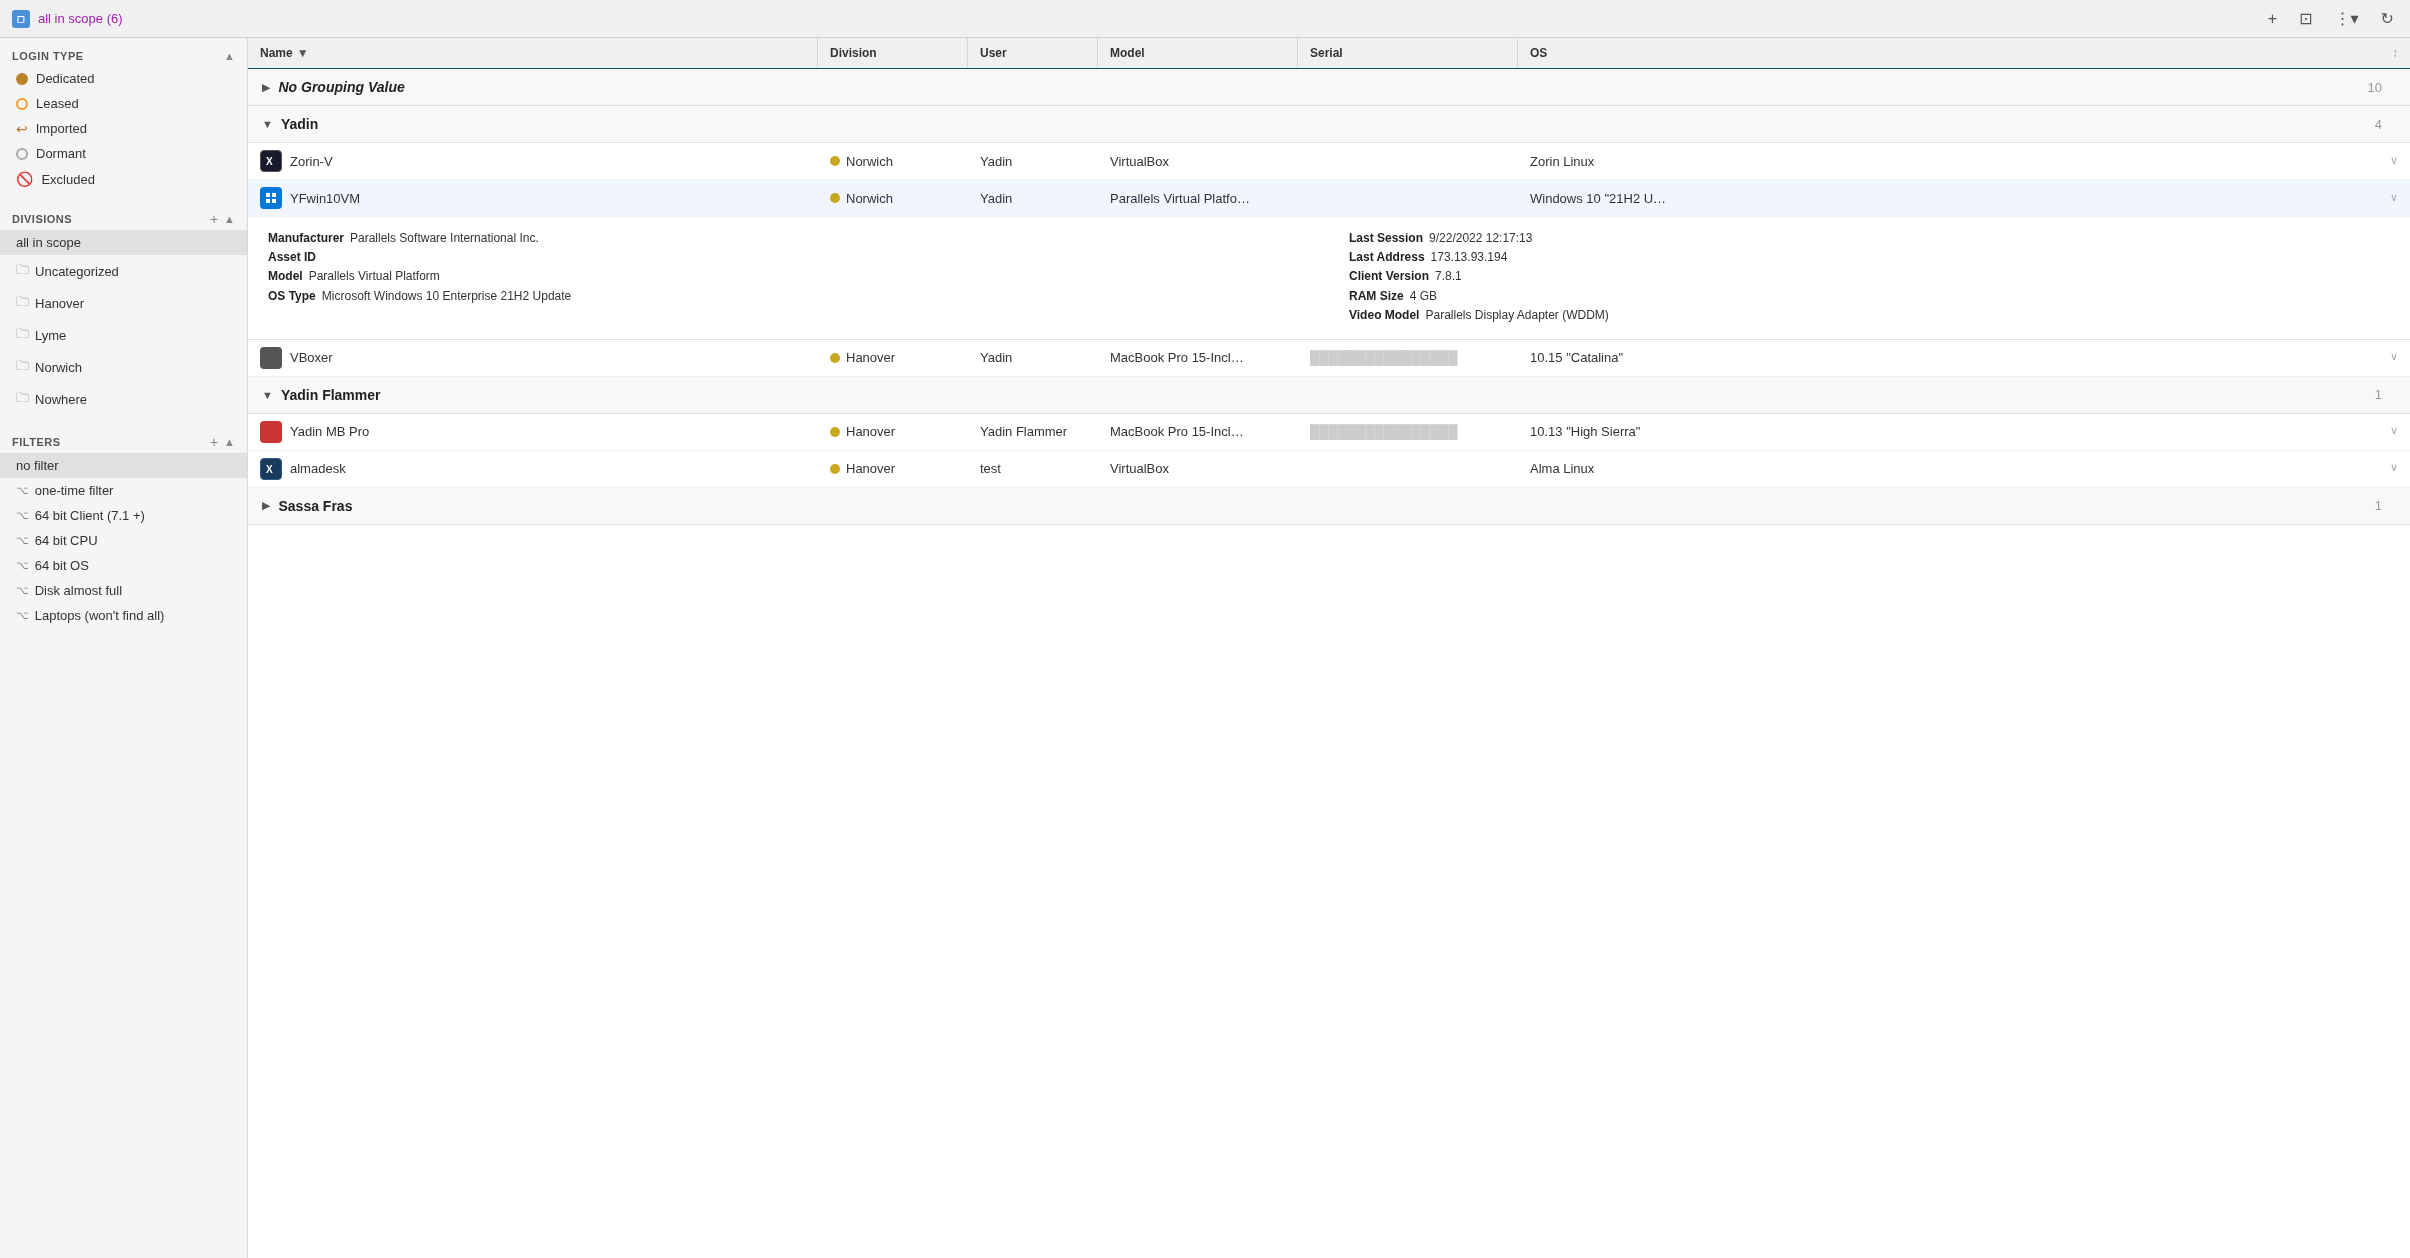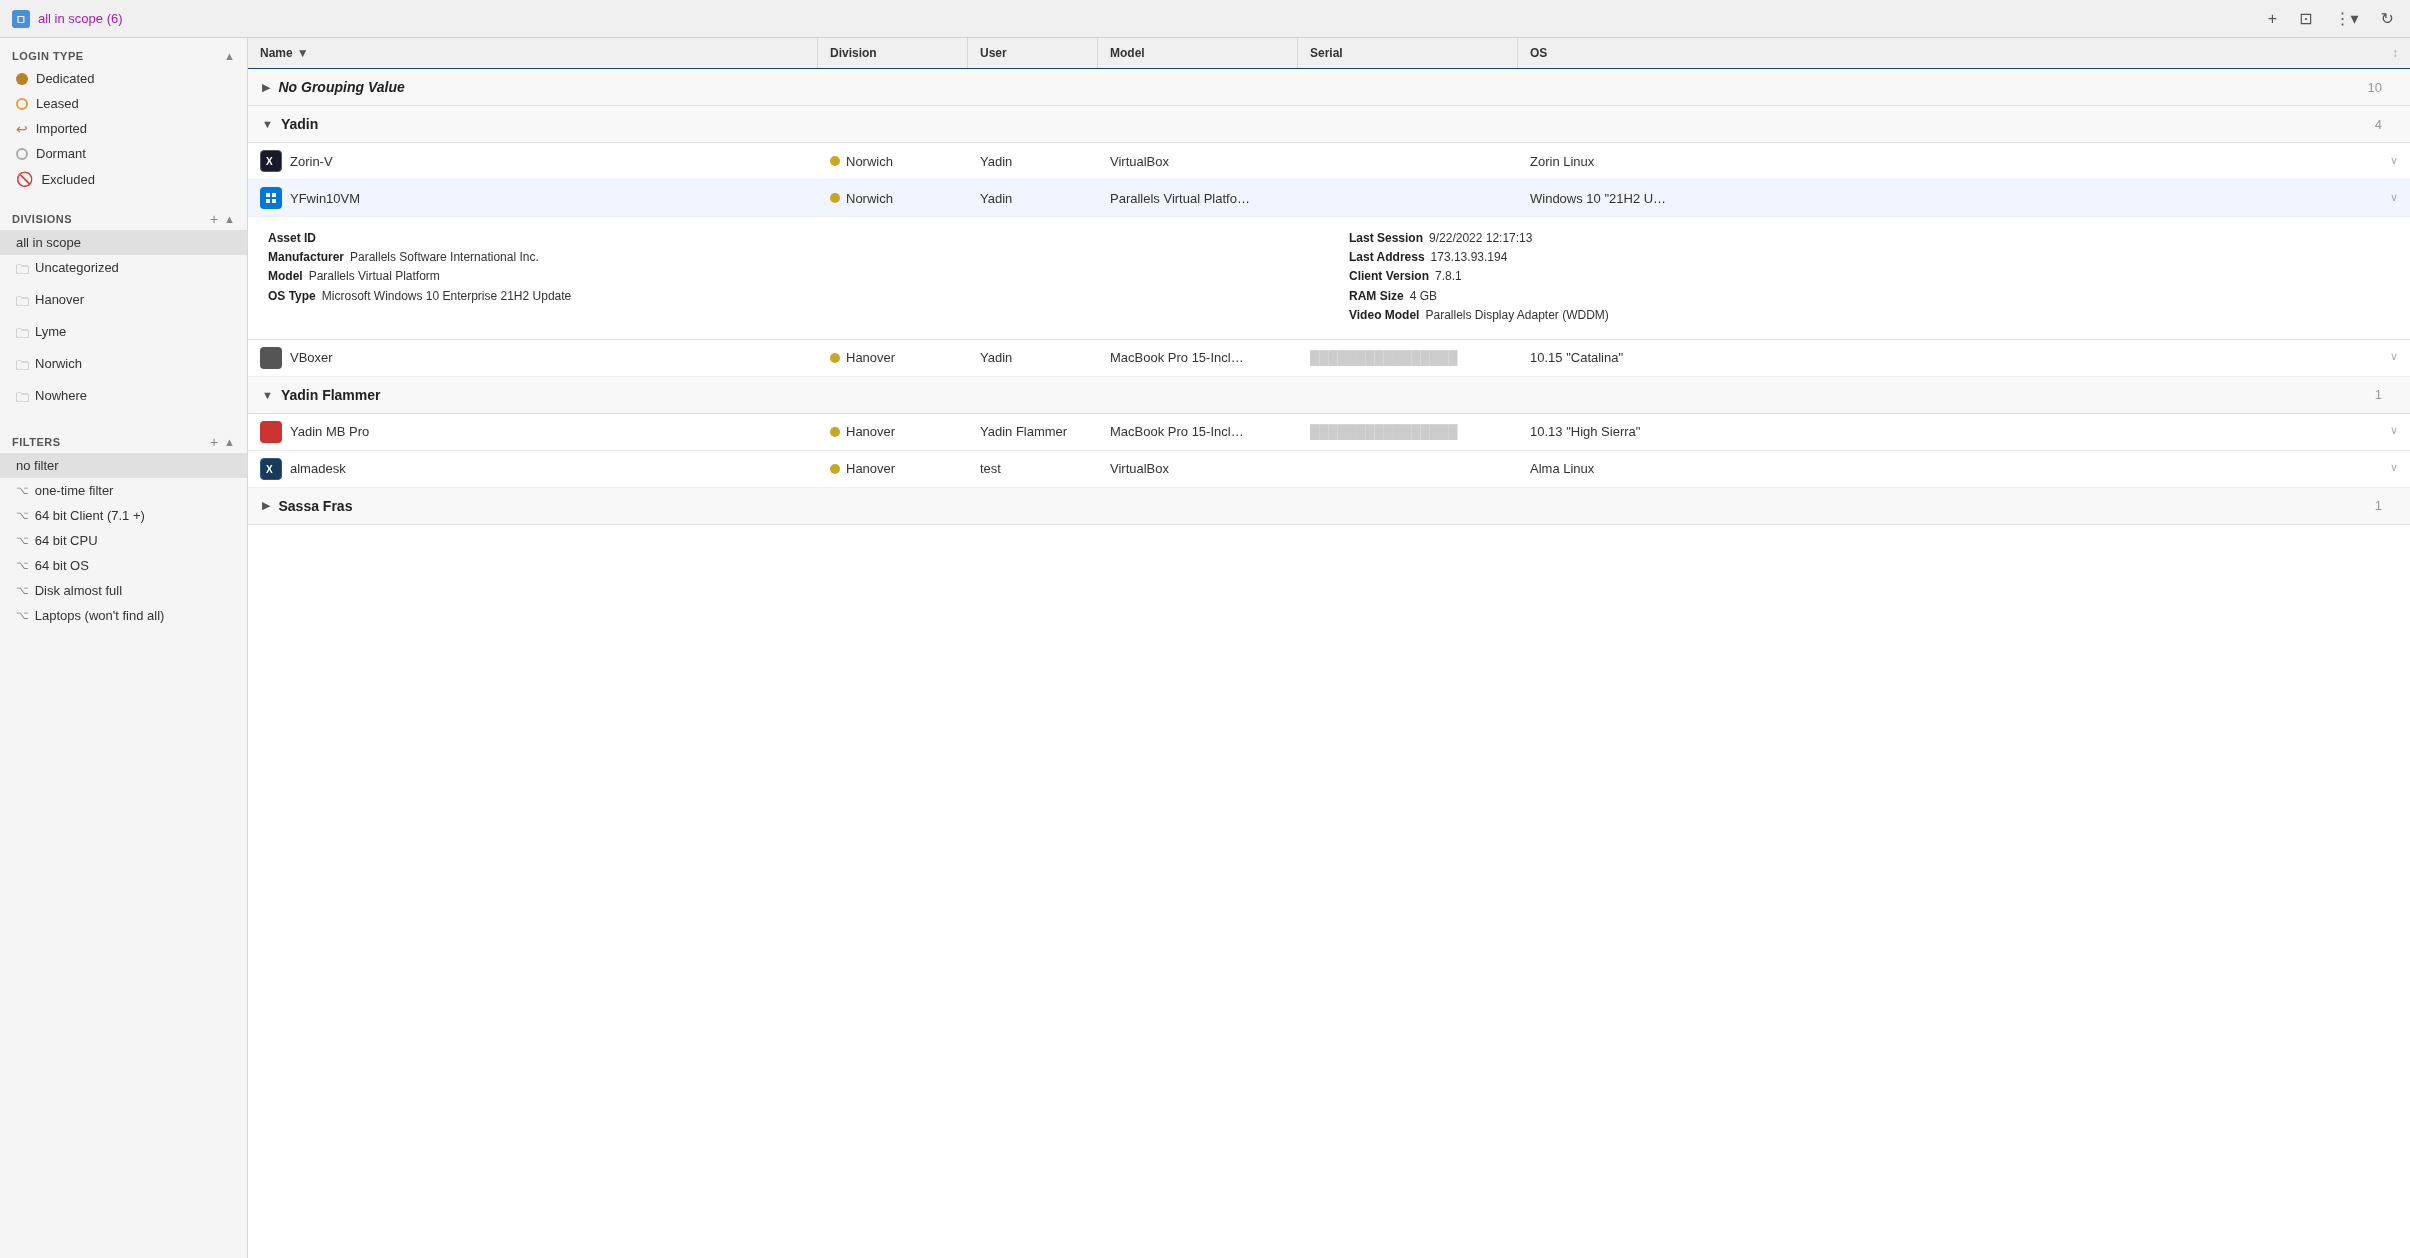--- a/index.html
+++ b/index.html
@@ -38,21 +38,21 @@
       padding: 5px 16px; cursor: pointer; color: #333;
     }
     .dot { width: 12px; height: 12px; border-radius: 50%; flex-shrink: 0; }
     .dot-solid-brown { background: #b8842a; }
     .dot-ring-orange { background: transparent; border: 2px solid #e8a030; }
     .dot-arrow { color: #c0783a; font-size: 14px; line-height: 1; }
     .dot-ring-gray { background: transparent; border: 2px solid #aaa; }
     .dot-blocked { color: #cc3333; font-size: 14px; }
 
     .divisions-item {
-      display: flex; gap: 6px;
+      display: flex; align-items: center; gap: 6px;
       padding: 5px 16px; cursor: pointer; color: #333;
     }
     .divisions-item.active { background: #e0e0e0; font-weight: 500; }
     .folder-icon { color: #888; font-size: 13px; }
 
     .filter-item {
       display: flex; align-items: center; gap: 6px;
       padding: 5px 16px; cursor: pointer; color: #333;
     }
     .filter-item.active { background: #e0e0e0; font-weight: 500; }
@@ -329,26 +329,26 @@
       <div class="cell"></div>
       <div class="cell os-cell">
         <span>Windows 10 "21H2 U…</span>
         <span class="expand-arrow">∨</span>
       </div>
     </div>
 
     <div class="detail-panel">
       <div>
         <div class="detail-row">
+          <span class="detail-label">Manufacturer</span>
+          <span class="detail-value">Parallels Software International Inc.</span>
+        </div>
+        <div class="detail-row">
           <span class="detail-label">Asset ID</span>
           <span class="detail-value"></span>
-        </div>
-        <div class="detail-row">
-          <span class="detail-label">Manufacturer</span>
-          <span class="detail-value">Parallels Software International Inc.</span>
         </div>
         <div class="detail-row">
           <span class="detail-label">Model</span>
           <span class="detail-value">Parallels Virtual Platform</span>
         </div>
         <div class="detail-row">
           <span class="detail-label">OS Type</span>
           <span class="detail-value">Microsoft Windows 10 Enterprise 21H2 Update</span>
         </div>
       </div>

